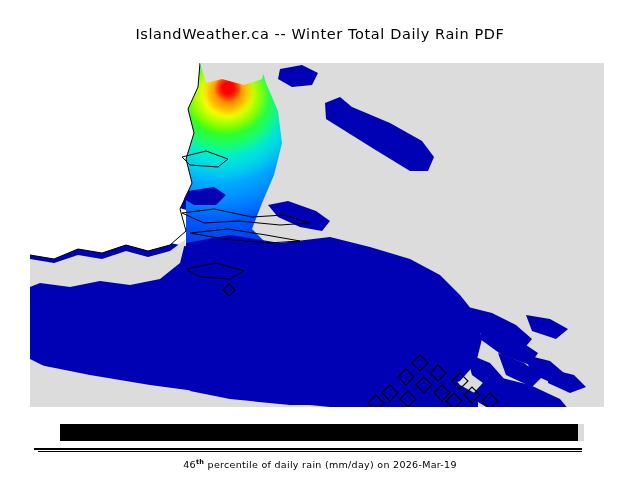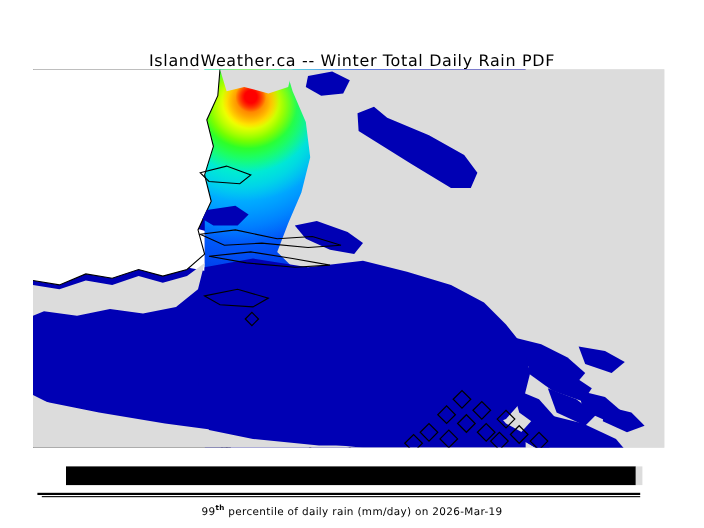--- a/index.html
+++ b/index.html
@@ -17,21 +17,21 @@
   #root {
     position: absolute;
     left: 0; top: 0;
     width: 640px;
     height: 480px;
     background: #ffffff;
   }
   
   #title {
     position: absolute;
-    left: 0; top: 48px;
+    left: 0; top: 26px;
     width: 640px;
     text-align: center;
     font-size: 14.5px;
     letter-spacing: 0.6px;
     color: #000000;
     white-space: pre;
     font-family: "DejaVu Sans", sans-serif;
   }
   
   #map-panel {
@@ -290,15 +290,15 @@
     </svg>
   </div>
 
   <div id="colorbar-wrap">
     <div id="colorbar"></div>
     <div id="colorbar-tail"></div>
   </div>
   <div id="colorbar-axis"></div>
   <div id="colorbar-axis2"></div>
 
-  <div id="caption"><span>99</span><sup>th</sup><span> percentile of daily rain (mm/day) on 2026-Mar-19</span></div>
+  <div id="caption"><span>46</span><sup>th</sup><span> percentile of daily rain (mm/day) on 2026-Mar-19</span></div>
 
 </div>
 
 </body></html>

